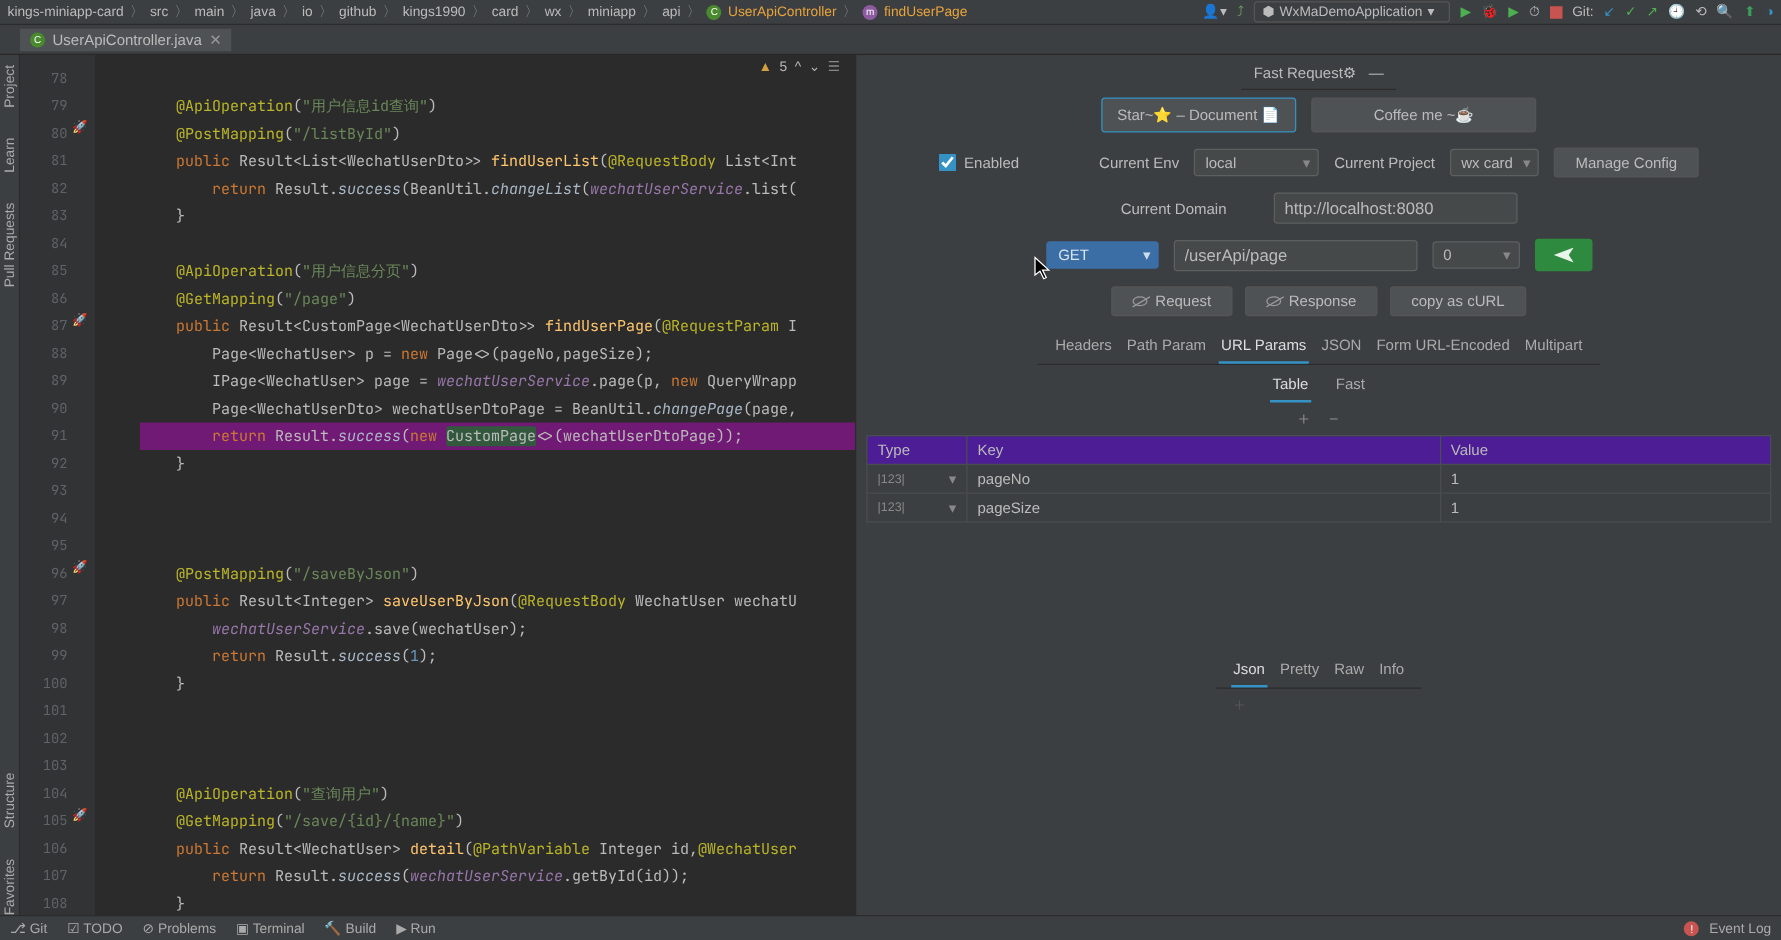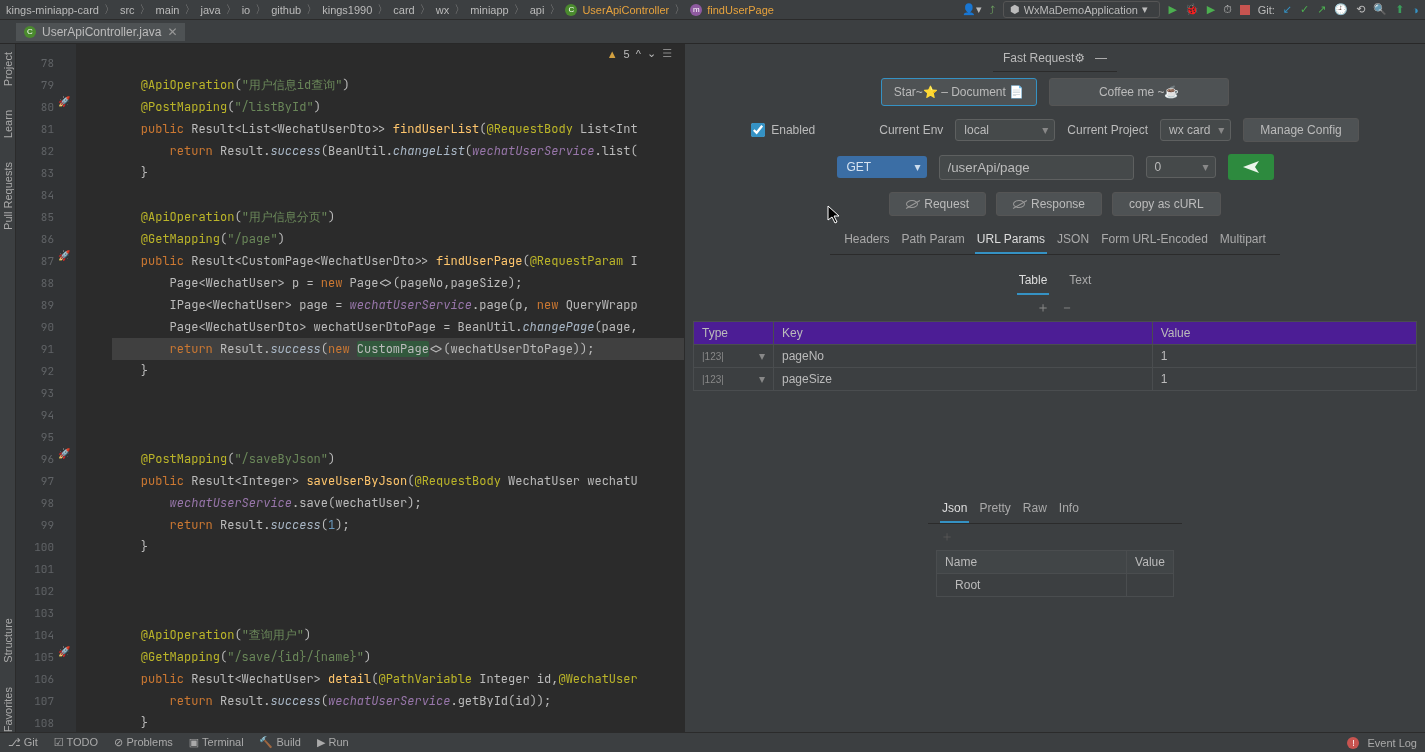--- a/index.html
+++ b/index.html
@@ -25,21 +25,21 @@
 .main { display: flex; height: calc(100% - 20px - 24px - 20px); }
 .sidebars-left { width: 16px; background: #3c3f41; display: flex; flex-direction: column; align-items: center; gap: 24px; padding-top: 8px; border-right:1px solid #2b2b2b;}
 .side-label { writing-mode: vertical-rl; transform: rotate(180deg); font-size: 11px; color: #aaa; cursor: pointer; }
 .editor-pane { flex: 0 0 668px; background: #2b2b2b; position: relative; }
 .gutter { position: absolute; left: 0; top: 0; width: 60px; background: #313335; height: 100%; padding-top: 8px; }
 .glyphs { position:absolute; left:42px; top:0; width:18px; height:100%;}
 .gly { position:absolute; width:14px; height:14px; font-size:10px; color:#888;}
 .line-no { text-align: right; font-size: 11px; color: #606366; line-height: 22px; height: 22px; padding-right: 22px; font-family: "JetBrains Mono", Menlo, monospace;}
 .code { margin-left: 60px; padding: 8px 0 0 36px; font-family: "JetBrains Mono", Menlo, monospace; font-size: 12px; line-height: 22px; position:relative;}
 pre.cline { margin:0; font-family:inherit; height:22px; white-space:pre;}
-.hl-line { background: #404040; }
+.hl-line { background: #701a75; }
 .kw { color: #cc7832; }
 .ann { color: #bbb529; }
 .str { color: #6a8759; }
 .fld { color: #9876aa; font-style: italic;}
 .fn-decl { color: #ffc66d; }
 .fni { font-style:italic; color:#a9b7c6;}
 .num { color:#6897bb;}
 .warn-ind { position:absolute; top:0; right:12px; display:flex; gap:6px; align-items:center; color:#bbb; font-size:11px; padding:3px 0;}
 .warn-tri { color:#d2a040;}
 .selword { background:#32593d; border-radius:2px;}
@@ -56,21 +56,21 @@
 .fp-sel::after{content:"▾"; position:absolute; right:6px; color:#888;}
 .fp-input { background:#45494a; border:1px solid #5e6060; color:#bbb; padding:4px 8px; border-radius:3px; flex:1;}
 .fp-method { background:#3b6ea5; color:#d7e4f2; padding:4px 10px; border-radius:3px; min-width:90px; position:relative; cursor:pointer; font-weight:500;}
 .fp-method::after{content:"▾"; position:absolute; right:6px; color:#cde;}
 .fp-icon-btn { background:#2d8a3e; width:46px; height:26px; border-radius:3px; display:flex; align-items:center; justify-content:center; cursor:pointer;}
 .fp-icon-btn svg{ color:#fff;}
 .fp-tab-btn { background:#4e5254; border:1px solid #555; padding:4px 16px; border-radius:3px; cursor:pointer; display:flex; align-items:center; gap:6px; color:#bbb;}
 .fp-tabs { display:flex; gap:8px; padding:6px 12px 0 12px; border-bottom:1px solid #2b2b2b;}
 .fp-tab { padding:4px 2px 6px 2px; color:#aaa; cursor:pointer; border-bottom:2px solid transparent;}
 .fp-tab.active { color:#ddd; border-bottom-color:#3592c4;}
-.fp-subtabs { display:flex; gap:18px; padding:4px 12px 0 12px;margin-top:10px;}
+.fp-subtabs { display:flex; gap:18px; padding:4px 12px 0 12px;}
 .tbl-toolbar { display:flex; gap:10px; padding:4px 12px; color:#888; font-size:14px;}
 .tbl-toolbar span { cursor:pointer;}
 .tbl { width: calc(100% - 16px); margin:0 8px; border-collapse:collapse; font-size:12px;}
 .tbl th, .tbl td { border:1px solid #4a4d4f; padding:4px 8px; text-align:left; color:#bbb;}
 .tbl th { background:#4c1d95; font-weight:400;}
 .type-cell { display:flex; align-items:center; justify-content:space-between;}
 .fp-lower { flex:1; display:flex; flex-direction:column; margin-top:auto;}
 .tree-table { width:calc(100% - 16px); margin:0 8px; border-collapse:collapse; }
 .tree-table th,.tree-table td{ border:1px solid #4a4d4f; padding:4px 8px; text-align:left; color:#bbb;}
 .tree-table th { background:#414547; font-weight:400;}
@@ -254,20 +254,24 @@
           <span>Enabled</span>
       </label>
       <span style="width:40px"></span>
       <span class="fp-label">Current Env</span>
       <div class="fp-sel">local</div>
       <span class="fp-label">Current Project</span>
       <div class="fp-sel" style="min-width:70px">wx card</div>
       <div class="fp-tab-btn" style="margin-left:auto">Manage Config</div>
     </div>
     <div class="fp-row">
+      <span class="fp-label" style="width:110px">Current Domain</span>
+      <input class="fp-input" value="http://localhost:8080" style="">
+    </div>
+    <div class="fp-row">
       <div class="fp-method">GET</div>
       <input class="fp-input" value="/userApi/page" style="">
       <div class="fp-sel" style="min-width:70px">0</div>
       <div class="fp-icon-btn">
         <svg width="16" height="12" viewBox="0 0 16 12">
             <path d="M0 6 L16 0 L12 6 L16 12 Z" fill="#eaf5ea"></path>
           </svg>
       </div>
     </div>
     <div class="fp-row" style="gap:10px">
@@ -284,21 +288,21 @@
     <div class="fp-tabs" id="req-tabs">
         <span class="fp-tab">Headers</span>
         <span class="fp-tab">Path Param</span>
         <span class="fp-tab active">URL Params</span>
         <span class="fp-tab">JSON</span>
         <span class="fp-tab">Form URL-Encoded</span>
         <span class="fp-tab">Multipart</span>
       </div>
     <div class="fp-subtabs" id="req-subtabs">
         <span class="fp-tab active">Table</span>
-        <span class="fp-tab">Text</span>
+        <span class="fp-tab">Fast</span>
       </div>
     <div class="tbl-toolbar">
       <span>＋</span>
       <span>－</span>
     </div>
     <table class="tbl">
       <thead>
           <tr>
         <th style="width:80px">Type</th>
         <th>Key</th>
@@ -334,34 +338,20 @@
     <div class="fp-lower">
       <div class="fp-tabs" id="resp-tabs">
           <span class="fp-tab active">Json</span>
           <span class="fp-tab">Pretty</span>
           <span class="fp-tab">Raw</span>
           <span class="fp-tab">Info</span>
         </div>
       <div class="tbl-toolbar">
           <span style="color:#555">＋</span>
         </div>
-      <table class="tree-table">
-        <thead>
-            <tr>
-          <th style="width:190px">Name</th>
-          <th>Value</th>
-        </tr>
-          </thead>
-        <tbody>
-            <tr>
-              <td style="padding-left:18px">Root</td>
-              <td></td>
-            </tr>
-          </tbody>
-      </table>
       <div style="height:60px"></div>
     </div>
   </div>
 </div>
 
 <div class="bottom-bar">
   <span>⎇ <span>Git</span></span>
   <span>☑ <span>TODO</span></span>
   <span>⊘ <span>Problems</span></span>
   <span>▣ <span>Terminal</span></span>

